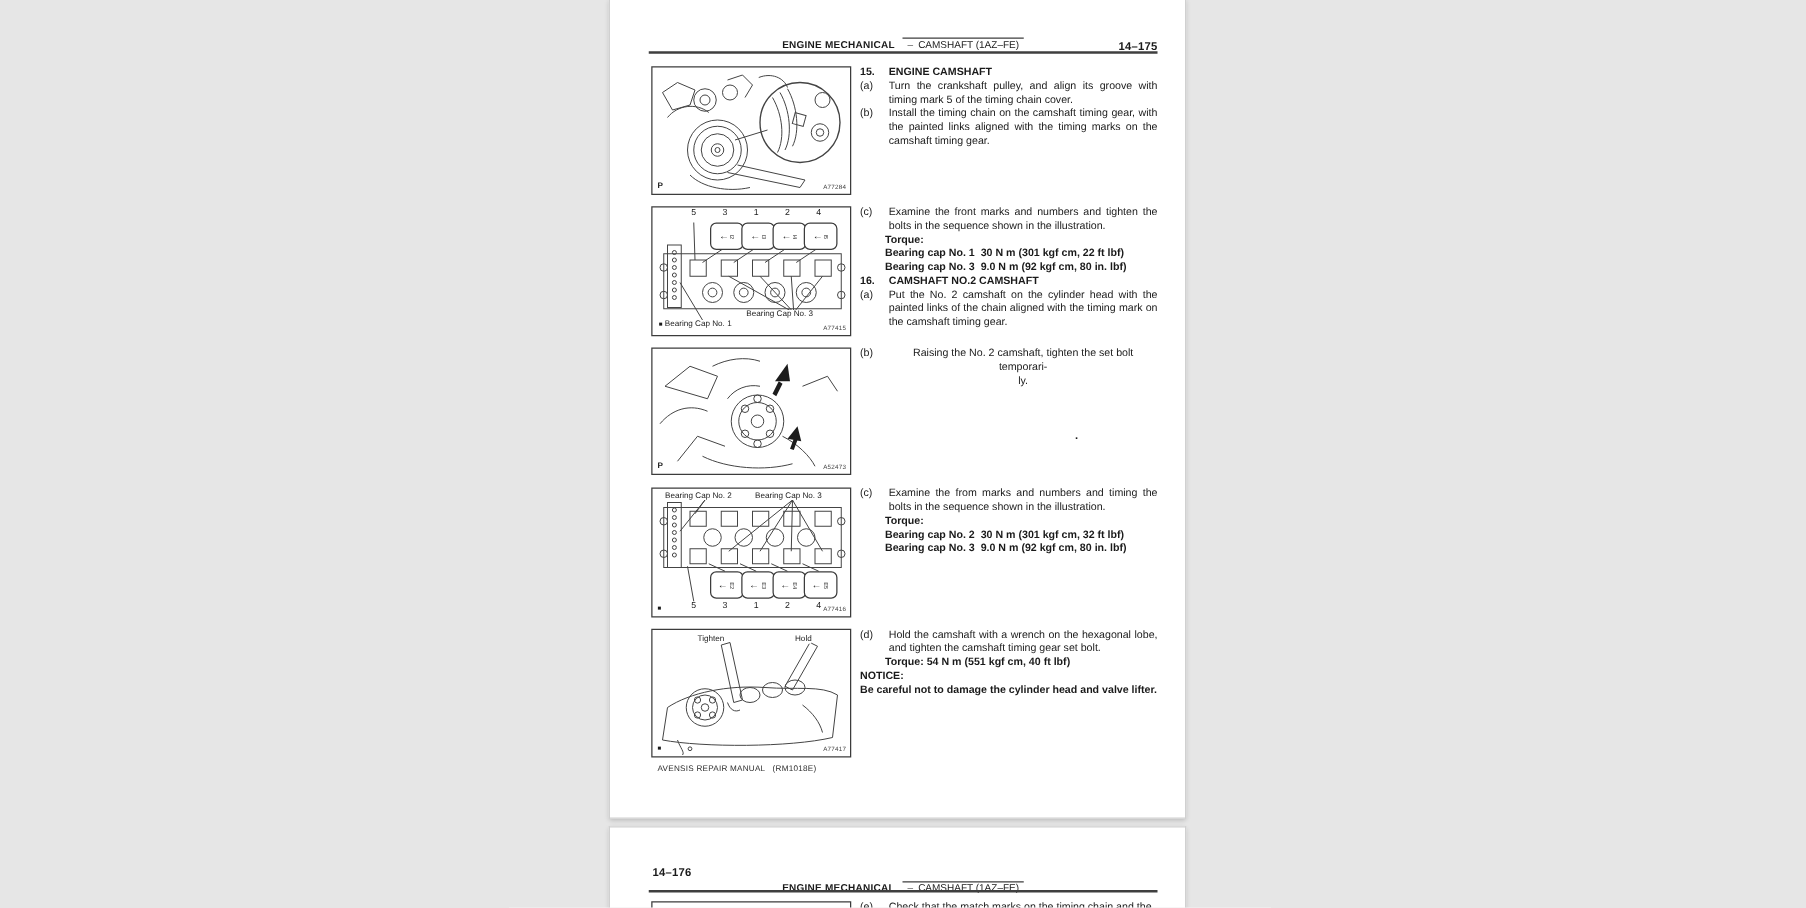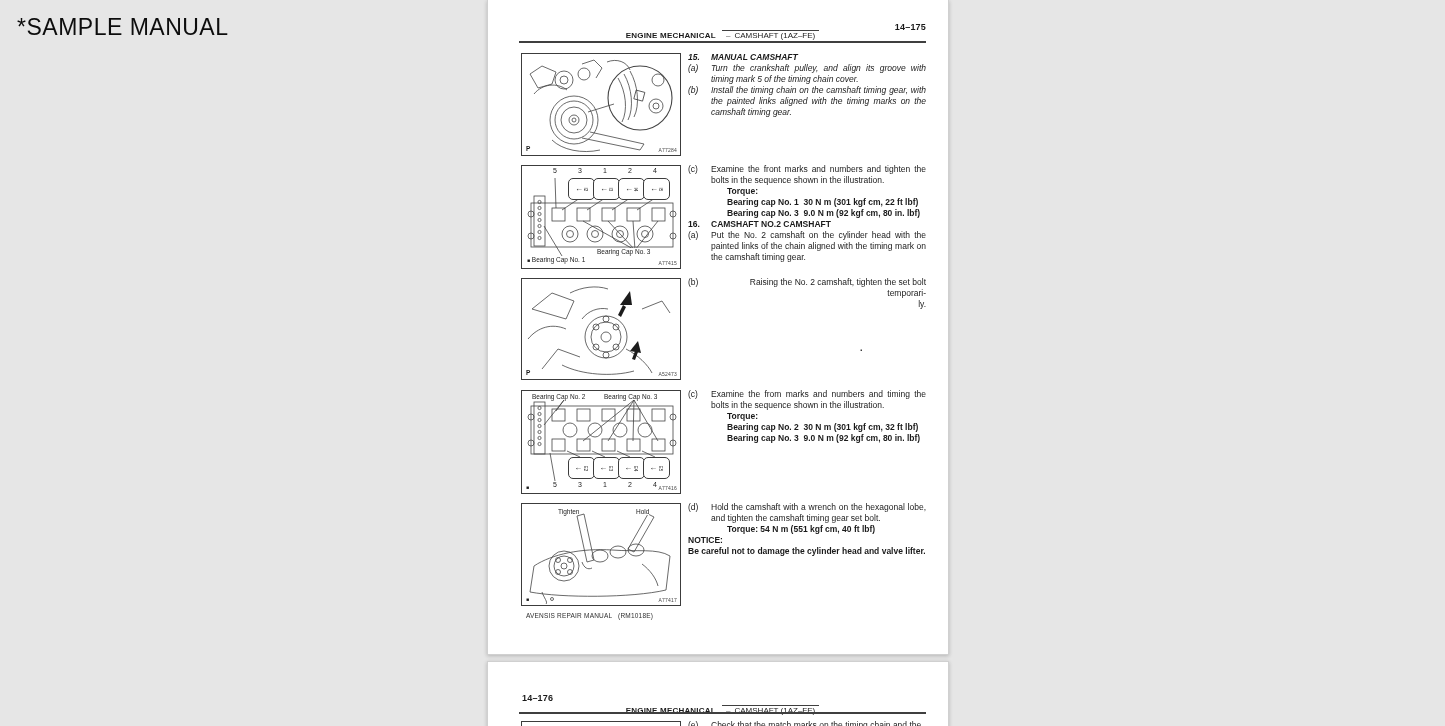--- a/index.html
+++ b/index.html
@@ -14,21 +14,21 @@
   }
   .page {
     position:absolute; left:487px; width:460px; background:#ffffff;
     border:1px solid #d0d0d0; box-shadow:0 1px 4px rgba(0,0,0,.22);
     overflow:hidden;
   }
   #page-1 { top:0; height:654px; border-top:none; }
   #page-2 { top:661px; height:66px; border-bottom:none; }
 
   .pagenum { position:absolute; font-size:9px; font-weight:700; letter-spacing:.2px; }
-  #page-1 .pagenum { top:22px; right:22px;margin-left:27px; }
+  #page-1 .pagenum { top:32px; right:22px;margin-left:27px; }
   #page-2 .pagenum { top:31px; left:34px;text-align:center; }
 
   .runhead { position:absolute; left:31px; width:407px; text-align:center; font-size:8px; }
   #page-1 .runhead { top:31px; }
   #page-2 .runhead { top:44px; }
   .runhead .sec { font-weight:700; letter-spacing:.2px; }
   .runhead .subwrap { border-top:1px solid #3f3f3f; padding:0 4px; margin-left:4px; }
   .runhead .dash { color:#555; padding-right:4px; }
   .headrule { position:absolute; left:31px; width:407px; height:2px; background:#3f3f3f; }
   #page-1 .headrule { top:41px; }
@@ -50,37 +50,36 @@
   }
   .callout .arr { font-size:8px; line-height:8px; }
   .callout .rot { font-size:4.5px; transform:rotate(90deg); }
 
   .txtcol { position:absolute; left:200px; width:238px; font-size:8.5px; line-height:11px; }
   .trow { display:flex; }
   .marker { width:23px; flex:none; }
   .para { flex:1; text-align:justify; }
   .para.prelines { white-space:pre-line; }
   .bold { font-weight:700; }
-  .tline { margin-left:39px; font-weight:700; white-space:pre; }
+  .tline { margin-left:20px; font-weight:700; white-space:pre; }
   .mline { font-weight:700; }
 
   .stray-dot { position:absolute; left:372px; top:343px; font-size:9px; font-weight:700; }
   .page-footer { position:absolute; left:38px; top:612px; font-size:6.5px; color:#2e2e2e; white-space:pre; letter-spacing:.2px; }
   .watermark {
     position:absolute; left:0; right:0; top:638px; text-align:center;
     font-family:"Liberation Serif","DejaVu Serif",serif; font-weight:700;
     font-size:11.5px; color:#b0b0b0; letter-spacing:.5px;
   }
 </style>
 </head>
 <body>
 
 <div id="canvas">
 
-  <div class="sample-label">*SAMPLE MANUAL</div>
 
   <div class="page" id="page-1">
 
     <div class="pagenum">14–175</div>
 
     <div class="runhead">
       <span class="sec">ENGINE MECHANICAL</span>
       <span class="subwrap"><span class="dash">–</span><span>CAMSHAFT (1AZ–FE)</span></span>
     </div>
     <div class="headrule"></div>
@@ -310,24 +309,24 @@
           <circle cx="30" cy="95" r="1.5"></circle>
           <path d="M120,60 C128,66 134,74 136,82"></path>
         </g>
       </svg>
       <span class="fig-label" style="left:36px;top:4px;">Tighten</span>
       <span class="fig-label" style="left:114px;top:4px;">Hold</span>
       <span class="fig-corner" style="font-size:5px;">■</span>
       <span class="fig-id">A77417</span>
     </div>
 
-    <div class="txtcol" style="top:52px;font-style:italic;">
+    <div class="txtcol" style="top:52px;">
       <div class="trow">
         <span class="marker bold">15.</span>
-        <span class="para bold">MANUAL CAMSHAFT</span>
+        <span class="para bold">ENGINE CAMSHAFT</span>
       </div>
       <div class="trow">
         <span class="marker">(a)</span>
         <span class="para">Turn the crankshaft pulley, and align its groove with timing mark 5 of the timing chain cover.</span>
       </div>
       <div class="trow">
         <span class="marker">(b)</span>
         <span class="para">Install the timing chain on the camshaft timing gear, with the painted links aligned with the timing marks on the camshaft timing gear.</span>
       </div>
     </div>
@@ -346,21 +345,21 @@
       </div>
       <div class="trow">
         <span class="marker">(a)</span>
         <span class="para">Put the No. 2 camshaft on the cylinder head with the painted links of the chain aligned with the timing mark on the camshaft timing gear.</span>
       </div>
     </div>
 
     <div class="txtcol" style="top:277px;">
       <div class="trow">
         <span class="marker">(b)</span>
-        <span class="para prelines" style="text-align:right;">Raising the No. 2 camshaft, tighten the set bolt temporari-
+        <span class="para prelines" style="text-align:center;">Raising the No. 2 camshaft, tighten the set bolt temporari-
 ly.</span>
       </div>
     </div>
     <span class="stray-dot">.</span>
 
     <div class="txtcol" style="top:389px;">
       <div class="trow">
         <span class="marker">(c)</span>
         <span class="para">Examine the from marks and numbers and timing the bolts in the sequence shown in the illustration.</span>
       </div>

